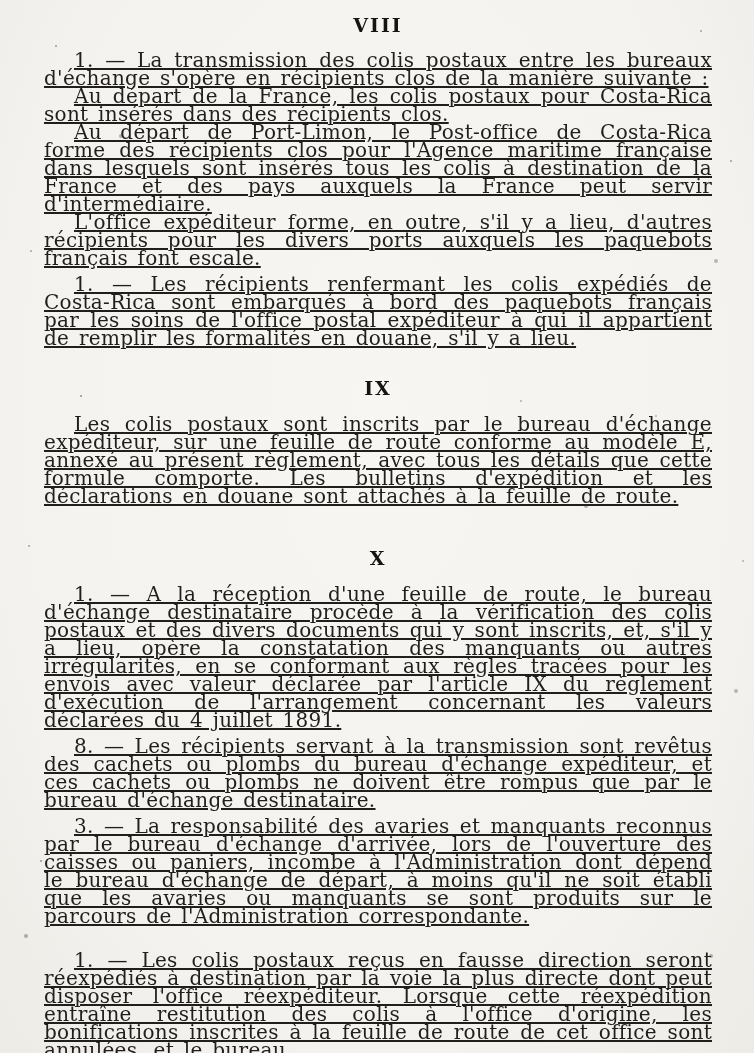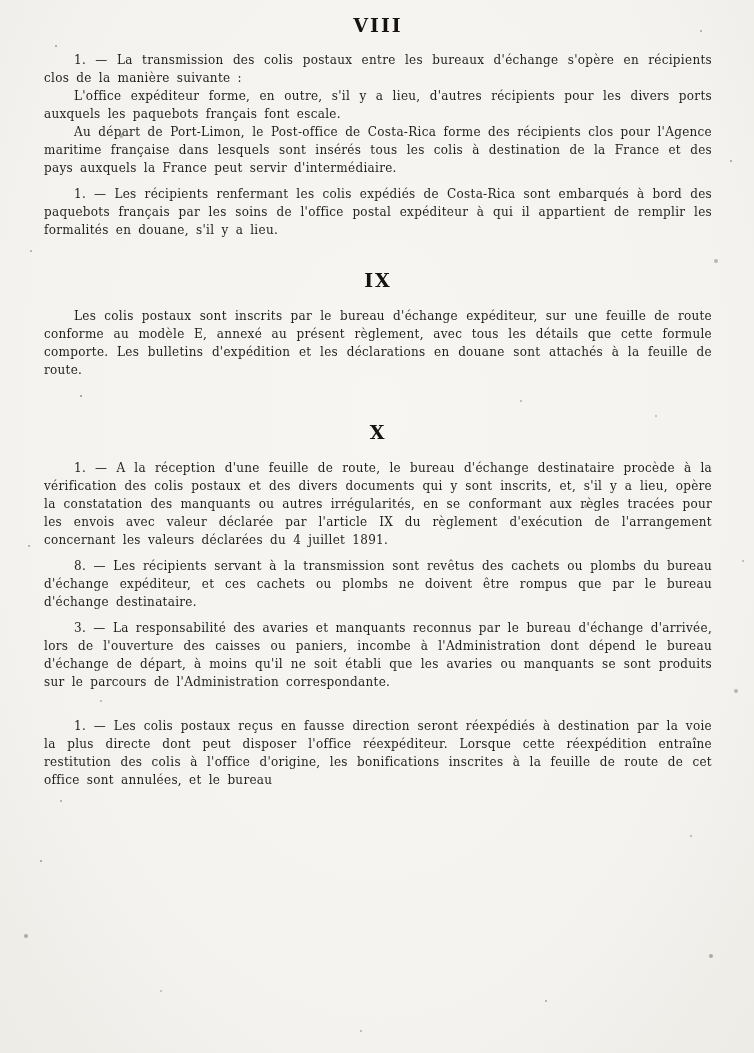--- a/index.html
+++ b/index.html
@@ -23,27 +23,28 @@
   .heading {
     margin: 0 0 15px 0;
     text-align: center;
     font-size: 19px;
     font-weight: 700;
     letter-spacing: 2px;
     color: #161310;
   }
   .para {
     margin: 0;
-    font-size: 12px;
+    font-size: 20px;
     line-height: 18px;
     letter-spacing: 0.3px;
     word-spacing: 3px;
     text-align: justify;
     text-indent: 30px;
     color: #211e1b;
+    text-decoration: underline;
   }
   .para.spaced { margin-top: 8px; }
   section { margin: 0; }
   .sec-ix  { margin-top: 30px; }
   .sec-x   { margin-top: 42px; }
   .sec-xi  { margin-top: 26px; }
   .sec-ix .heading, .sec-x .heading, .sec-xi .heading { margin-bottom: 16px; }
 
   
   .noise {
@@ -81,22 +82,23 @@
 </style>
 </head>
 <body>
 
 <div class="page">
   <span class="noise"></span>
 
   <section class="sec-viii">
     <h2 class="heading">VIII</h2>
     <p class="para">1. — La transmission des colis postaux entre les bureaux d'échange s'opère en récipients clos de la manière suivante :</p>
+    <p class="para">Au départ de la France, les colis postaux pour Costa-Rica sont insérés dans des récipients clos.</p>
+    <p class="para">Au départ de Port-Limon, le Post-office de Costa-Rica forme des récipients clos pour l'Agence maritime française dans lesquels sont insérés tous les colis à destination de la France et des pays auxquels la France peut servir d'intermédiaire.</p>
     <p class="para">L'office expéditeur forme, en outre, s'il y a lieu, d'autres récipients pour les divers ports auxquels les paquebots français font escale.</p>
-    <p class="para">Au départ de Port-Limon, le Post-office de Costa-Rica forme des récipients clos pour l'Agence maritime française dans lesquels sont insérés tous les colis à destination de la France et des pays auxquels la France peut servir d'intermédiaire.</p>
     <p class="para spaced">1. — Les récipients renfermant les colis expédiés de Costa-Rica sont embarqués à bord des paquebots français par les soins de l'office postal expéditeur à qui il appartient de remplir les formalités en douane, s'il y a lieu.</p>
   </section>
 
   <section class="sec-ix">
     <h2 class="heading">IX</h2>
     <p class="para">Les colis postaux sont inscrits par le bureau d'échange expéditeur, sur une feuille de route conforme au modèle E, annexé au présent règlement, avec tous les détails que cette formule comporte. Les bulletins d'expédition et les déclarations en douane sont attachés à la feuille de route.</p>
   </section>
 
   <section class="sec-x">
     <h2 class="heading">X</h2>

